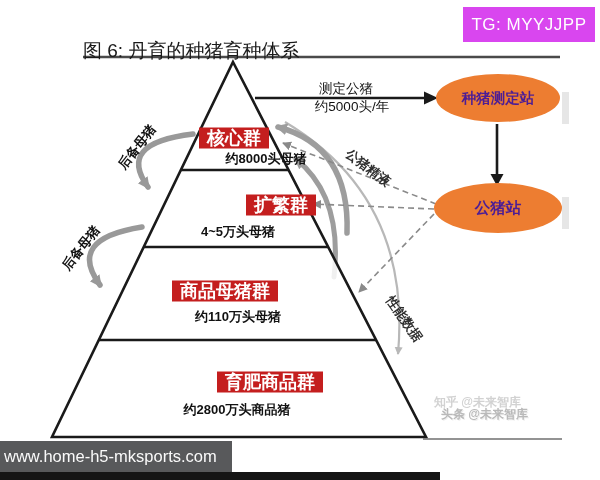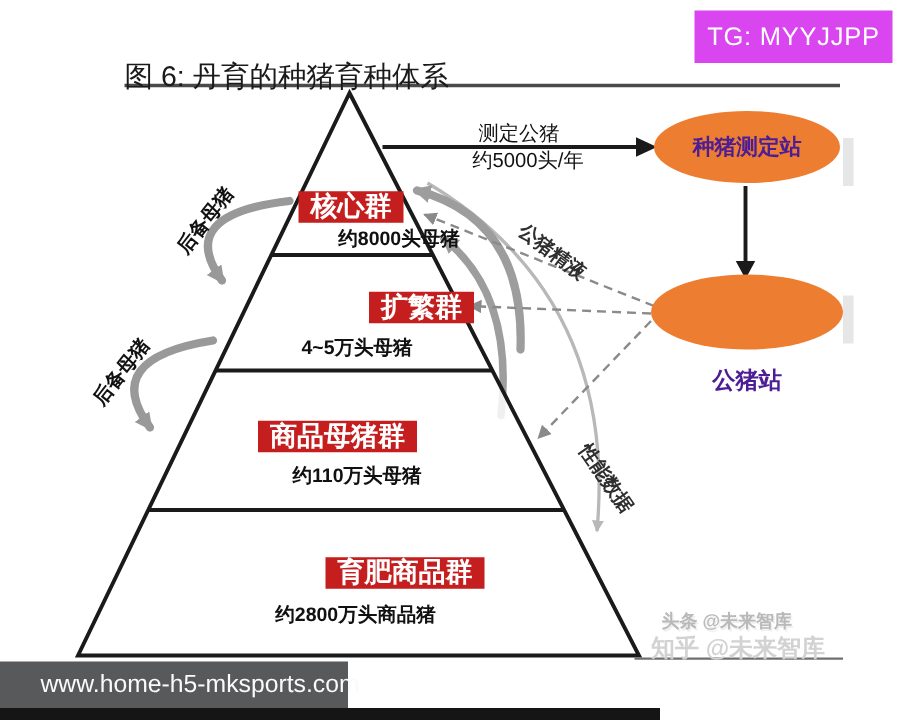--- a/index.html
+++ b/index.html
@@ -23,26 +23,26 @@
     padding:2px 8px;line-height:17px;
   }
   .sub-label{font-size:13px;font-weight:bold;color:#111111;}
   
   .flow-label{font-size:13.5px;font-weight:normal;color:#111111;}
   .rot-label{font-size:13px;font-weight:bold;color:#2e2e2e;}
   .reserve-label{font-size:13px;font-weight:bold;color:#111111;}
   
   .station-label{color:#4c1d95;font-weight:bold;font-size:14.5px;}
   
-  .wm1{left:434px;top:422px;font-size:16px;font-weight:bold;color:#d2d2d2;}
+  .wm1{left:434px;top:394px;font-size:12px;font-weight:bold;color:#d2d2d2;}
   .wm2{left:441px;top:406px;font-size:12px;font-weight:bold;color:#b9b9b9;text-shadow:1px 1px 0 #efefef;}
   
   .url-bar{
     left:0;top:441px;width:232px;height:31px;background:#58595b;
-    color:#fafafa;font-size:16.5px;line-height:31px;padding-left:27px;box-sizing:border-box;
+    color:#fafafa;font-size:16.5px;line-height:31px;padding-left:4px;box-sizing:border-box;
   }
   .bottom-strip{left:0;top:472px;width:440px;height:8px;background:#151515;}
   svg{position:absolute;left:0;top:0;}
 </style>
 </head>
 <body>
 
 <svg width="600" height="480" viewBox="0 0 600 480">
   <defs>
     <marker id="ah-dash" markerUnits="userSpaceOnUse" markerWidth="11" markerHeight="11" refX="8" refY="4.5" orient="auto">
@@ -110,19 +110,19 @@
 
 <div class="abs ctr reserve-label" style="left:137px;top:147px;transform:translate(-50%,-50%) rotate(-52deg);">后备母猪</div>
 <div class="abs ctr reserve-label" style="left:81px;top:248px;transform:translate(-50%,-50%) rotate(-52deg);">后备母猪</div>
 
 <div class="abs ctr flow-label" style="left:346px;top:89px;">测定公猪</div>
 <div class="abs ctr flow-label" style="left:352px;top:107px;">约5000头/年</div>
 <div class="abs ctr rot-label" style="left:368px;top:168px;transform:translate(-50%,-50%) rotate(37deg);">公猪精液</div>
 <div class="abs ctr rot-label" style="left:404px;top:319px;transform:translate(-50%,-50%) rotate(55deg);">性能数据</div>
 
 <div class="abs ctr station-label" style="left:498px;top:98px;">种猪测定站</div>
-<div class="abs ctr station-label" style="left:498px;top:208px;font-size:15.5px;margin-top:46px;">公猪站</div>
+<div class="abs ctr station-label" style="left:498px;top:208px;font-size:15.5px;">公猪站</div>
 
 <div class="abs wm1">知乎 @未来智库</div>
 <div class="abs wm2">头条 @未来智库</div>
 
 <div class="abs url-bar">www.home-h5-mksports.com</div>
 <div class="abs bottom-strip"></div>
 
 </body></html>

